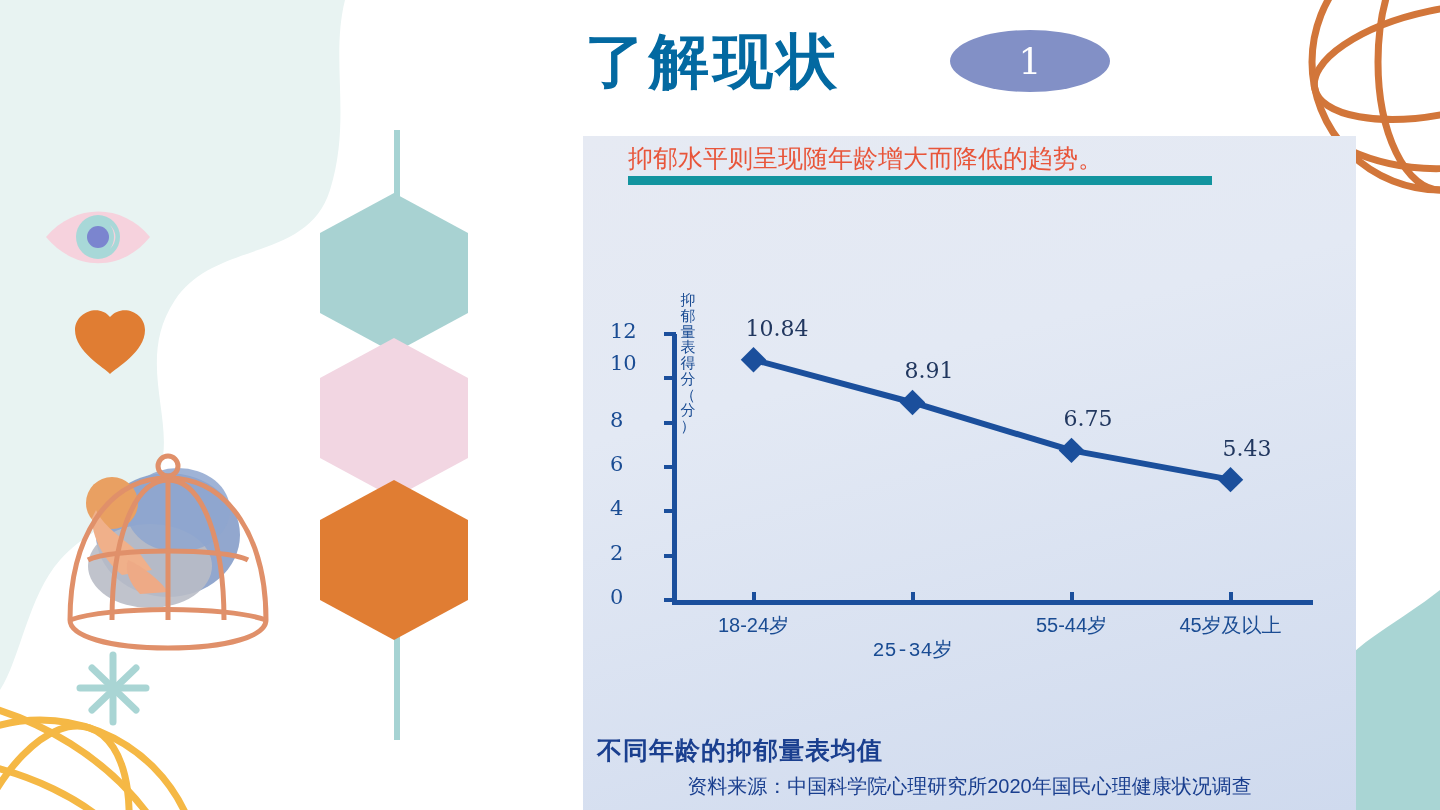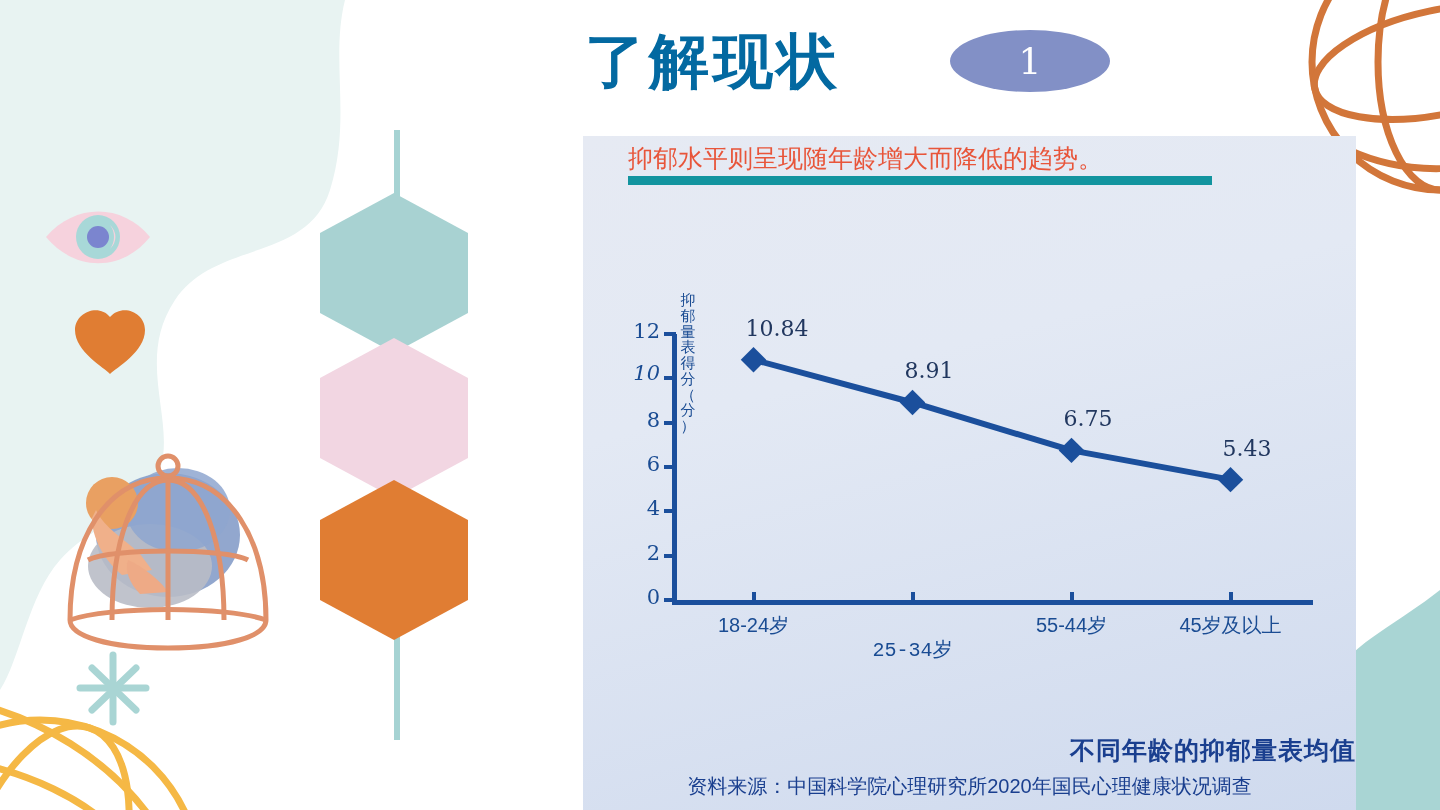--- a/index.html
+++ b/index.html
@@ -46,31 +46,31 @@
     position:absolute;left:45px;top:6px;white-space:nowrap;
     font-weight:400;font-size:25px;color:#e8553a;letter-spacing:0px;
   }
   #headline-underline{position:absolute;left:45px;top:40px;width:584px;height:9px;
     background:#12949f;}
 
   
   #chart{position:absolute;left:0px;top:80px;width:773px;height:500px;}
   .axis-line{position:absolute;background:#1b4f9c;}
   .ytick-label{position:absolute;right:0;font-size:21px;color:#1a4c93;
-     font-family:"DejaVu Serif","Liberation Serif",serif;text-align:right;}
+     font-family:"DejaVu Serif","Liberation Serif",serif;text-align:left;}
   .xtick-label{position:absolute;font-size:20px;color:#1a4c93;text-align:center;
      white-space:nowrap;}
   .ytitle{position:absolute;font-size:15px;color:#1a4c93;line-height:1.05;
      width:20px;text-align:center;}
   .dlabel{position:absolute;font-size:22px;color:#21375f;white-space:nowrap;
      font-family:"DejaVu Serif","Liberation Serif",serif;text-align:center;}
 
   
-  #chart-title{position:absolute;left:0;width:773px;top:598px;text-align:right;
-     font-size:25px;font-weight:700;color:#1a3f8f;letter-spacing:1px;}
+  #chart-title{position:absolute;left:0;width:773px;top:598px;text-align:left;
+     font-size:25px;font-weight:700;color:#1a3f8f;letter-spacing:1px;padding-left:14px;}
   #chart-source{position:absolute;left:0;width:773px;top:637px;text-align:center;
      font-size:20px;color:#1a3f8f;}
 </style>
 </head>
 <body>
 
 <div id="stage">
 
   <svg class="bg-svg" viewBox="0 0 1440 810">
 
@@ -163,21 +163,21 @@
         <div class="ytick-label" style="left: 27px; top: 369px; width: 50px;">0</div>
         <div class="axis-line" style="left: 81px; top: 337.667px; width: 12px; height: 4px;"></div>
         <div class="ytick-label" style="left: 27px; top: 324.667px; width: 50px;">2</div>
         <div class="axis-line" style="left: 81px; top: 293.333px; width: 12px; height: 4px;"></div>
         <div class="ytick-label" style="left: 27px; top: 280.333px; width: 50px;">4</div>
         <div class="axis-line" style="left: 81px; top: 249px; width: 12px; height: 4px;"></div>
         <div class="ytick-label" style="left: 27px; top: 236px; width: 50px;">6</div>
         <div class="axis-line" style="left: 81px; top: 204.667px; width: 12px; height: 4px;"></div>
         <div class="ytick-label" style="left: 27px; top: 191.667px; width: 50px;">8</div>
         <div class="axis-line" style="left: 81px; top: 160.333px; width: 12px; height: 4px;"></div>
-        <div class="ytick-label" style="left: 27px; top: 145px; width: 50px; font-style: italic;">10</div>
+        <div class="ytick-label" style="left: 27px; top: 135px; width: 50px;">10</div>
         <div class="axis-line" style="left: 81px; top: 116px; width: 12px; height: 4px;"></div>
         <div class="ytick-label" style="left: 27px; top: 103px; width: 50px;">12</div>
         <div class="axis-line" style="left: 168.5px; top: 376px; width: 4px; height: 10px;"></div>
         <div class="xtick-label" style="left: 90.5px; top: 396px; width: 160px;">18-24岁</div>
         <div class="axis-line" style="left: 327.5px; top: 376px; width: 4px; height: 10px;"></div>
         <div class="xtick-label" style="left: 249.5px; top: 420px; width: 160px; font-family: Liberation Mono, monospace;">25-34岁</div>
         <div class="axis-line" style="left: 486.5px; top: 376px; width: 4px; height: 10px;"></div>
         <div class="xtick-label" style="left: 408.5px; top: 396px; width: 160px;">55-44岁</div>
         <div class="axis-line" style="left: 645.5px; top: 376px; width: 4px; height: 10px;"></div>
         <div class="xtick-label" style="left: 567.5px; top: 396px; width: 160px;">45岁及以上</div>

